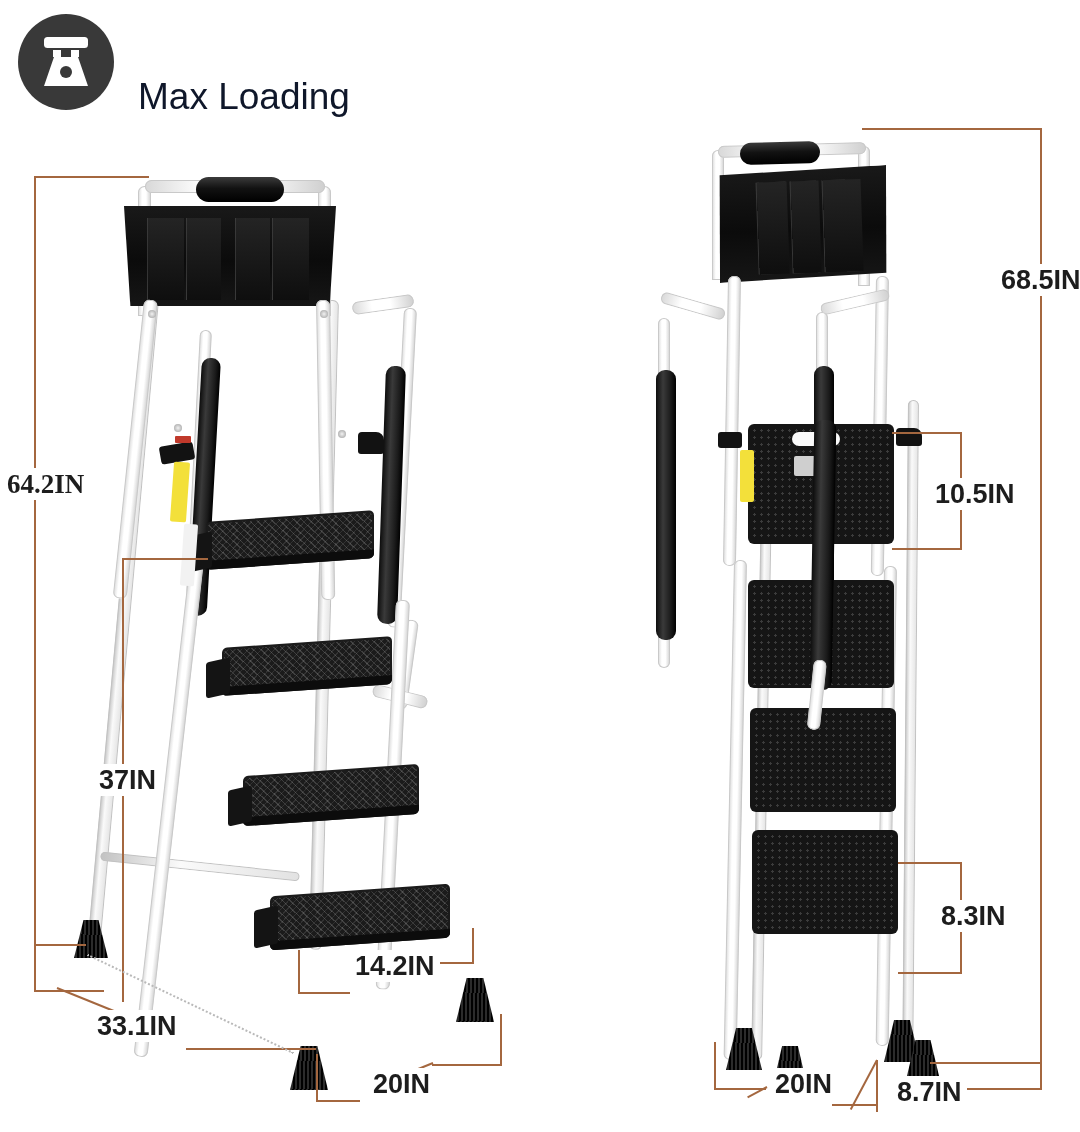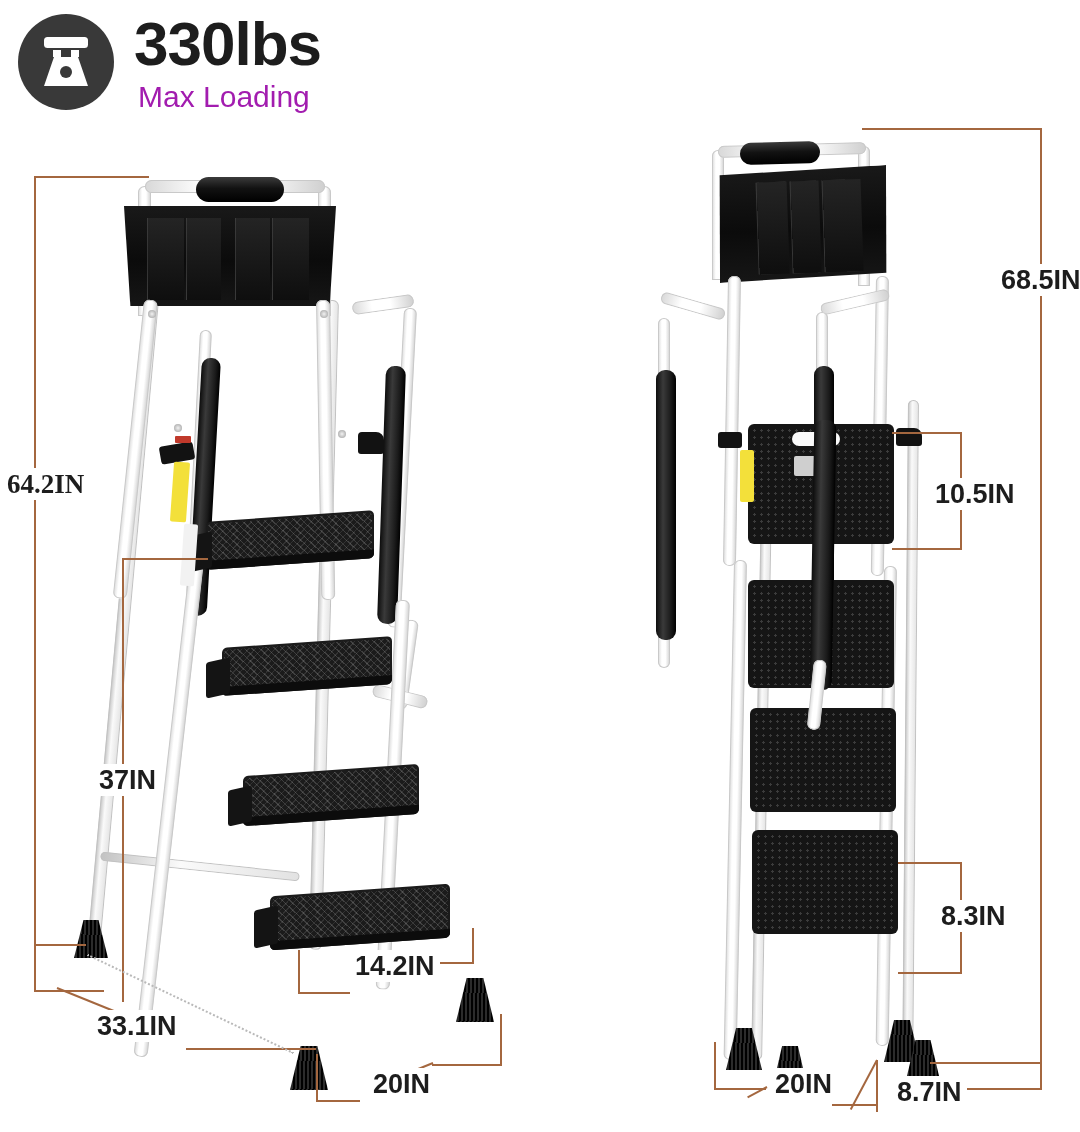--- a/index.html
+++ b/index.html
@@ -17,21 +17,21 @@
     background:#393939;
   }
   .hdr-icon svg{position:absolute;left:22px;top:21px;}
   .hdr-val{
     position:absolute;left:116px;top:0px;
     font-size:62px;font-weight:bold;color:#1d1d1d;letter-spacing:-1px;
     line-height:72px;white-space:nowrap;
   }
   .hdr-sub{
     position:absolute;left:120px;top:70px;
-    font-size:30px;color:#a21caf;line-height:38px;white-space:nowrap;
+    font-size:37px;color:#0f172a;line-height:38px;white-space:nowrap;
   }
 
   
   .dim{position:absolute;background:#a4673f;}
   .dimv{width:2px;}
   .dimh{height:2px;}
   .dimlabel{
     position:absolute;font-size:27px;font-weight:bold;color:#1d1d1d;
     white-space:nowrap;background:#fff;padding:0 5px;line-height:32px;
   }
@@ -74,21 +74,20 @@
   <div class="hdr">
     <div class="hdr-icon">
       <svg width="52" height="54" viewBox="0 0 52 54" aria-hidden="true">
         <rect x="4" y="2" width="44" height="11" rx="3.5" fill="#ffffff"></rect>
         <rect x="13" y="15" width="8" height="7" fill="#ffffff"></rect>
         <rect x="31" y="15" width="8" height="7" fill="#ffffff"></rect>
         <path d="M14 22 L38 22 L48 51 L4 51 Z" fill="#ffffff"></path>
         <circle cx="26" cy="37" r="6" fill="#393939"></circle>
       </svg>
     </div>
-    <div class="hdr-val">330lbs</div>
     <div class="hdr-sub">Max Loading</div>
   </div>
 
   <div>
 
     <div class="tube-dark" style="left:146px;top:300px;width:13px;height:640px;transform:rotate(5.2deg);transform-origin:top center;"></div>
     <div class="tube-dark" style="left:326px;top:300px;width:13px;height:650px;transform:rotate(1.5deg);transform-origin:top center;"></div>
     <div class="tube-dark" style="left:100px;top:862px;width:200px;height:9px;transform:rotate(6deg);"></div>
 
     <div class="tube" style="left:138px;top:186px;width:13px;height:130px;border-radius:7px 7px 0 0;"></div>

